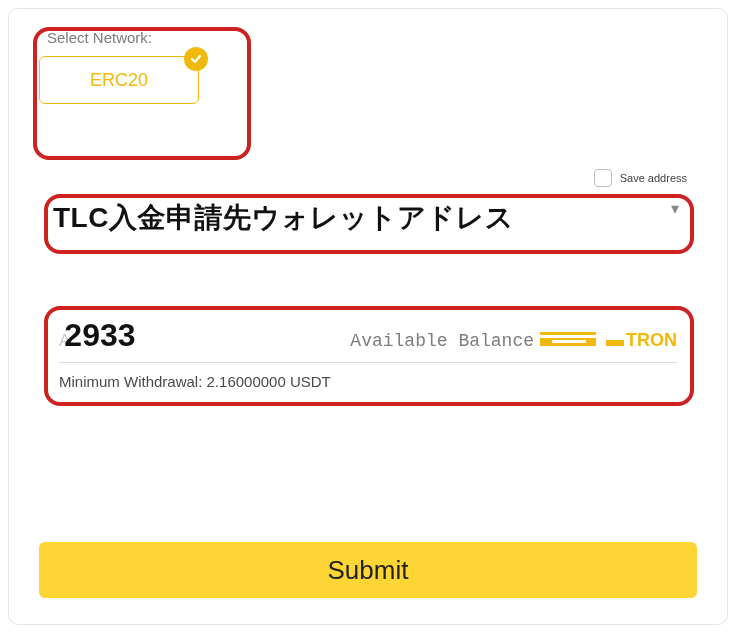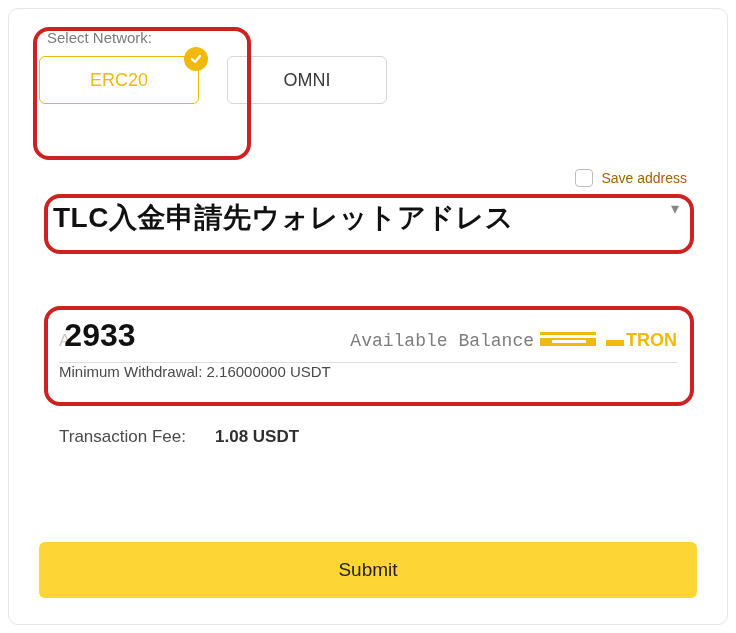--- a/index.html
+++ b/index.html
@@ -83,22 +83,22 @@
 }
 .checkbox {
   width: 18px;
   height: 18px;
   border: 1px solid #bdbdbd;
   border-radius: 4px;
   background: #fff;
   cursor: pointer;
 }
 .save-label {
-  color: #a16207;
-  font-size: 14px;
+  color: #404040;
+  font-size: 11px;
 }
 
 .address-row {
   position: absolute;
   top: 190px;
   left: 44px;
   right: 48px;
   display: flex;
   align-items: flex-start;
 }
@@ -170,20 +170,21 @@
 }
 .usdt-suffix {
   color: #f0b90b;
   font-size: 18px;
   font-weight: 600;
   margin-left: 2px;
 }
 .min-w {
   color: #4a4a4a;
   font-size: 15px;
+  margin-top: 10px;
 }
 
 .fee-rows {
   position: absolute;
   top: 418px;
   left: 50px;
   right: 50px;
 }
 .fee-row {
   display: flex;
@@ -196,43 +197,40 @@
 
 .submit-btn {
   position: absolute;
   left: 30px;
   right: 30px;
   bottom: 26px;
   height: 56px;
   background: #fdd535;
   border: none;
   border-radius: 6px;
-  font-size: 19px;
+  font-size: 26px;
   color: #222;
   cursor: pointer;
 }
 </style>
 </head>
 <body>
 
 <div class="card">
 
   <div class="network-section">
     <span class="network-label">Select Network:</span>
     <div class="tabs-row">
       <div class="tab selected">
         <span>ERC20</span>
         <span class="check-badge">
           <svg width="14" height="14" viewBox="0 0 14 14">
               <path d="M3 7 L6 10 L11 4" stroke="#fff" stroke-width="2.2" fill="none" stroke-linecap="round" stroke-linejoin="round"></path>
             </svg>
         </span>
-      </div>
-      <div class="tab">
-        <span>OMNI</span>
       </div>
     </div>
   </div>
 
   <div class="save-row">
     <div class="checkbox"></div>
     <span class="save-label">Save address</span>
   </div>
 
   <div class="address-row">
@@ -249,24 +247,20 @@
       <span class="redact-dash"></span>
       <span class="usdt-suffix">TRON</span>
     </div>
     <div class="min-w">
       <span>Minimum Withdrawal:</span>
       <span>2.16000000 USDT</span>
     </div>
   </div>
 
   <div class="fee-rows">
-    <div class="fee-row">
-      <span class="lbl">Transaction Fee:</span>
-      <span class="val">1.08 USDT</span>
-    </div>
   </div>
 
   <button class="submit-btn">Submit</button>
 
   <div class="highlight-box hb1"></div>
   <div class="highlight-box hb2"></div>
   <div class="highlight-box hb3"></div>
 </div>
 
 </body></html>

